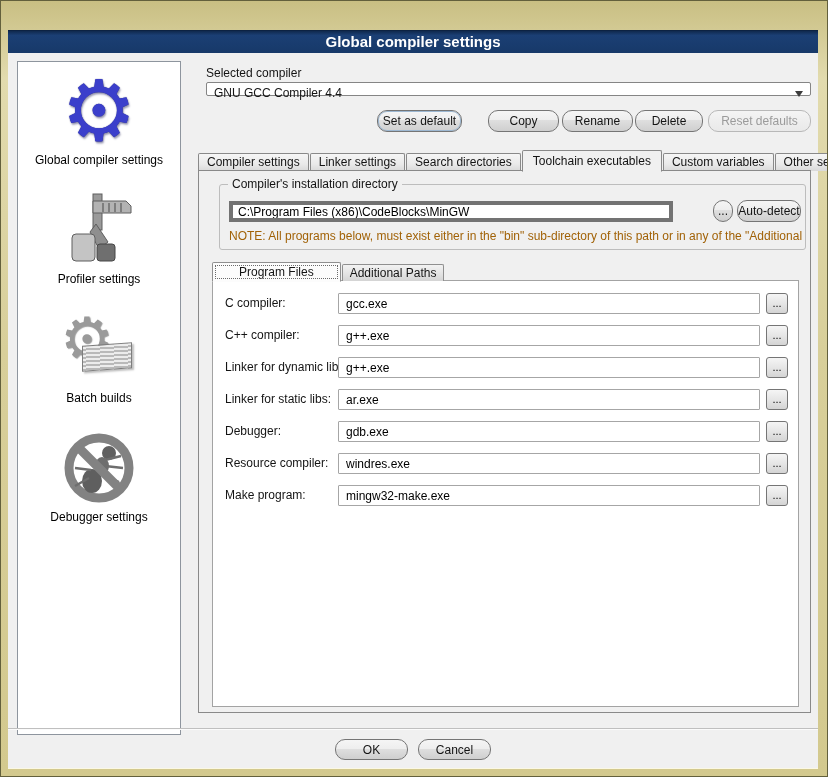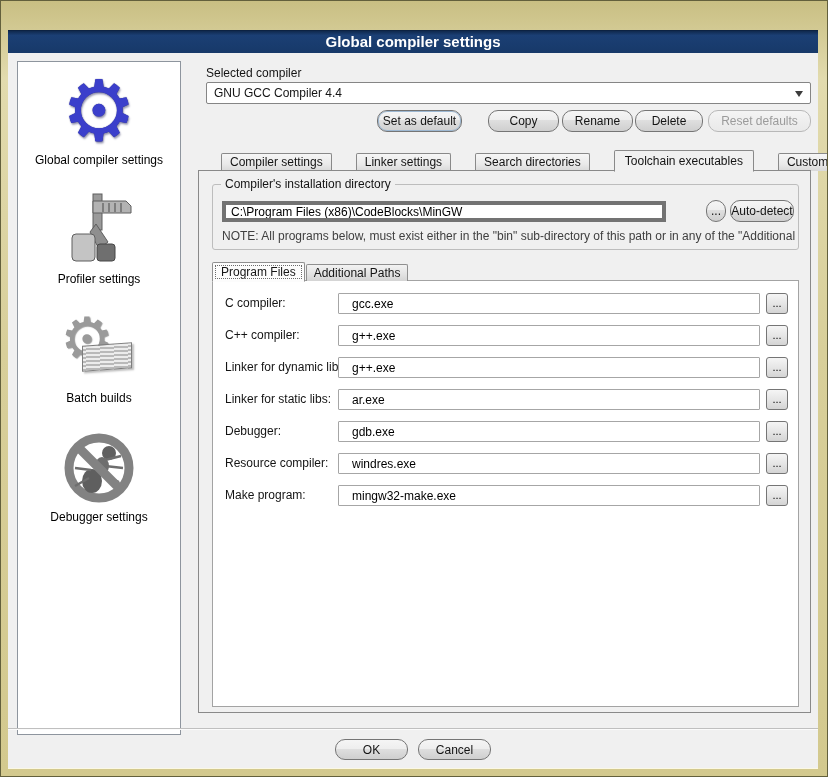--- a/index.html
+++ b/index.html
@@ -52,74 +52,74 @@
   .gear-gray { position:absolute; left:0; top:-4px; font-size:60px; line-height:60px; color:#9a9a9a;
     text-shadow:1px 1px 1px rgba(60,60,60,.5); }
   .batch-wrap { position:relative; width:78px; height:70px; }
   .batch-stack { position:absolute; left:22px; top:30px; width:50px; height:26px;
     background:repeating-linear-gradient(180deg,#ececec 0 2px,#b9b9b9 2px 4px);
     border:1px solid #7e7e7e; transform:skewY(-4deg); box-shadow:2px 2px 2px rgba(0,0,0,.25); }
 
   
   .lbl { color:#141414; }
   .lbl-selected { position:absolute; left:198px; top:13px; }
-  .combo { position:absolute; left:198px; top:29px; width:605px; height:22px; background:#fff;
+  .combo { position:absolute; left:198px; top:29px; width:605px; height:14px; background:#fff;
     border:1px solid #858585; border-radius:2px; cursor:pointer; }
   .combo-text { position:absolute; left:7px; top:3px; }
   .combo-arrow { position:absolute; right:7px; top:8px; width:0; height:0;
     border-left:4px solid transparent; border-right:4px solid transparent; border-top:6px solid #3c3c3c; }
 
   
   .btn { position:absolute; height:22px; border:1px solid #757575; border-radius:10px;
     background:linear-gradient(180deg,#f5f5f5,#eeeeee 45%,#dfdfdf 46%,#cfcfcf);
     font-family:inherit; font-size:12px; color:#141414; text-align:center; line-height:20px; cursor:pointer; }
   .btn-setdefault { left:369px; top:57px; width:85px; box-shadow:0 0 0 1px #9db8d2 inset; }
   .btn-copy     { left:480px; top:57px; width:71px;text-align:center; }
   .btn-rename   { left:554px; top:57px; width:71px; }
   .btn-delete   { left:627px; top:57px; width:68px; }
   .btn-reset    { left:700px; top:57px; width:103px; color:#9b9b9b; border-color:#b8b8b8;
     background:linear-gradient(180deg,#f4f4f4,#e9e9e9); cursor:default; }
 
   
   .tabs { position:absolute; left:190px; top:96px; height:22px; display:flex; align-items:flex-end; }
   .tab { height:18px; line-height:17px; padding:0 8px; margin-right:1px; white-space:nowrap;
     border:1px solid #898989; border-bottom:none; border-radius:2px 2px 0 0; cursor:pointer;
-    background:linear-gradient(180deg,#f6f6f6,#e9e9e9 60%,#d9d9d9);margin-left:23px; }
+    background:linear-gradient(180deg,#f6f6f6,#e9e9e9 60%,#d9d9d9); }
   .tab.active { height:22px; line-height:21px; padding:0 10px; background:#f0f0f0; position:relative;
     z-index:3; margin-bottom:-1px; border-bottom:1px solid #f0f0f0; }
 
   
   .panel { position:absolute; left:190px; top:117px; width:613px; height:543px;
     border:1px solid #898989; background:#f0f0f0; z-index:1; }
 
-  .groupbox { position:absolute; left:13px; top:13px; width:587px; height:66px;
+  .groupbox { position:absolute; left:20px; top:13px; width:587px; height:66px;
     border:1px solid #bdbdbd; border-radius:3px; }
   .groupbox-label { position:absolute; left:8px; top:-8px; background:#f0f0f0; padding:0 4px; }
   .gb-input { position:absolute; left:9px; top:16px; width:444px; height:21px;
     border:4px solid #737373; padding:0 5px; font-family:inherit; font-size:12px; background:#fff; }
   .gb-browse { left:493px; top:15px; width:20px; height:22px; line-height:18px; }
   .gb-autodetect { left:517px; top:15px; width:64px; height:22px; }
-  .note { position:absolute; left:9px; top:44px; width:575px; color:#404040; white-space:nowrap;
+  .note { position:absolute; left:9px; top:44px; width:575px; color:#a16207; white-space:nowrap;
     overflow:hidden; font-size:12px; }
 
   
   .subtabs { position:absolute; left:13px; top:90px; height:20px; display:flex; align-items:flex-end; z-index:2; }
   .subtab { height:17px; line-height:16px; padding:0 7px; margin-right:1px; white-space:nowrap;
     border:1px solid #8f8f8f; border-bottom:none; border-radius:2px 2px 0 0; cursor:pointer;
     background:linear-gradient(180deg,#f2f2f2,#e2e2e2 60%,#d4d4d4); }
-  .subtab.active { height:20px; line-height:19px; padding:0 8px; background:#fcfcfc;
+  .subtab.active { height:20px; line-height:19px; padding:0 26px; background:#fcfcfc;
     margin-bottom:-1px; border-bottom:1px solid #fcfcfc;
     outline:1px dotted #6b6b6b; outline-offset:-4px; }
   .white-panel { position:absolute; left:13px; top:109px; width:587px; height:427px;
     background:#ffffff; border:1px solid #a3a3a3; }
 
   .frow { position:absolute; left:0; width:100%; height:21px; }
   .frow-label { position:absolute; left:12px; line-height:21px; white-space:nowrap; }
   .frow-input { position:absolute; left:125px; width:422px; height:21px; border:1px solid #a6a6a6;
-    border-radius:1px; padding:0 13px; font-family:inherit; font-size:12px; background:#fff; }
+    border-radius:1px; padding:0 7px; font-family:inherit; font-size:12px; background:#fff; }
   .frow-browse { position:absolute; left:553px; top:0; width:22px; height:21px; border:1px solid #757575;
     border-radius:3px; background:linear-gradient(180deg,#f5f5f5,#e6e6e6 50%,#d4d4d4);
     font-size:11px; line-height:17px; text-align:center; cursor:pointer; }
 
   
   .footer-sep { position:absolute; left:0; top:675px; width:100%; height:2px;
     border-top:1px solid #bfbfbf; background:#fbfbfb; }
   .footer-buttons { position:absolute; left:0; top:686px; width:100%; display:flex;
     justify-content:center; gap:10px; }
   .fbtn { position:static; width:73px; height:21px; }

